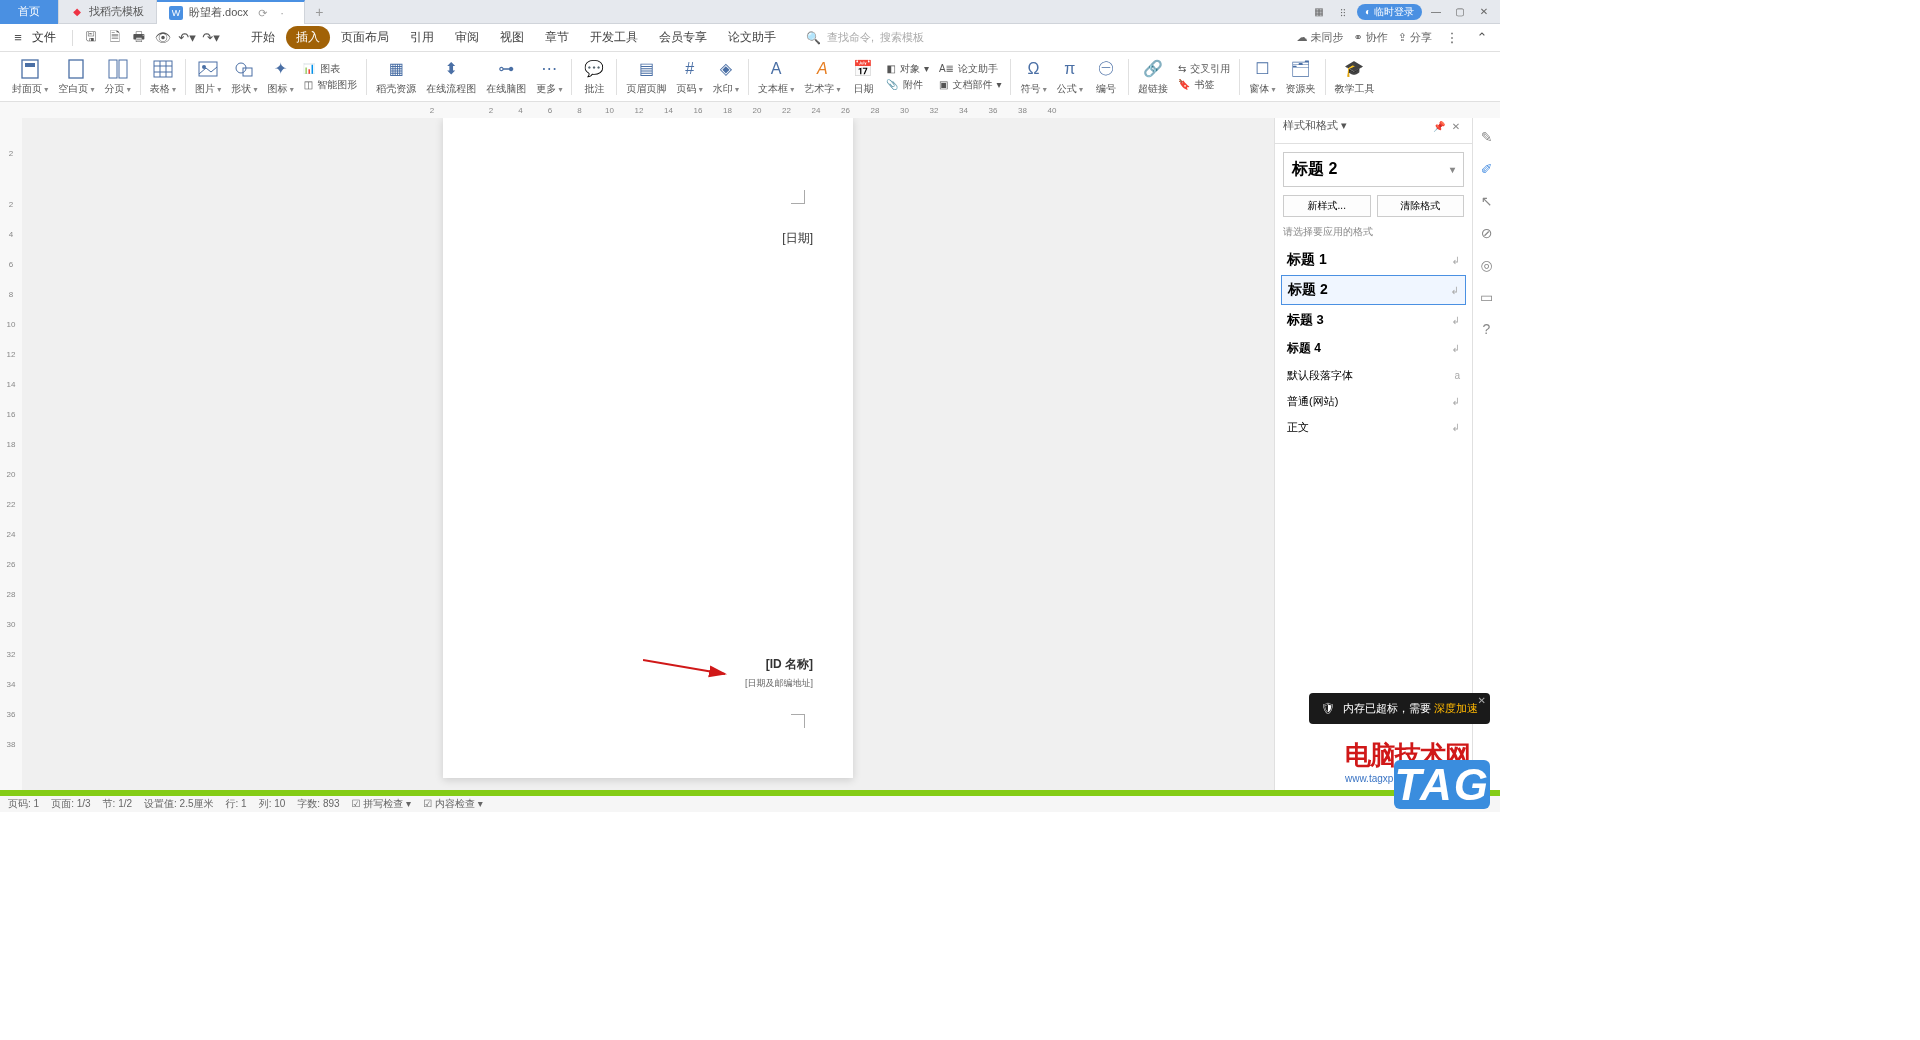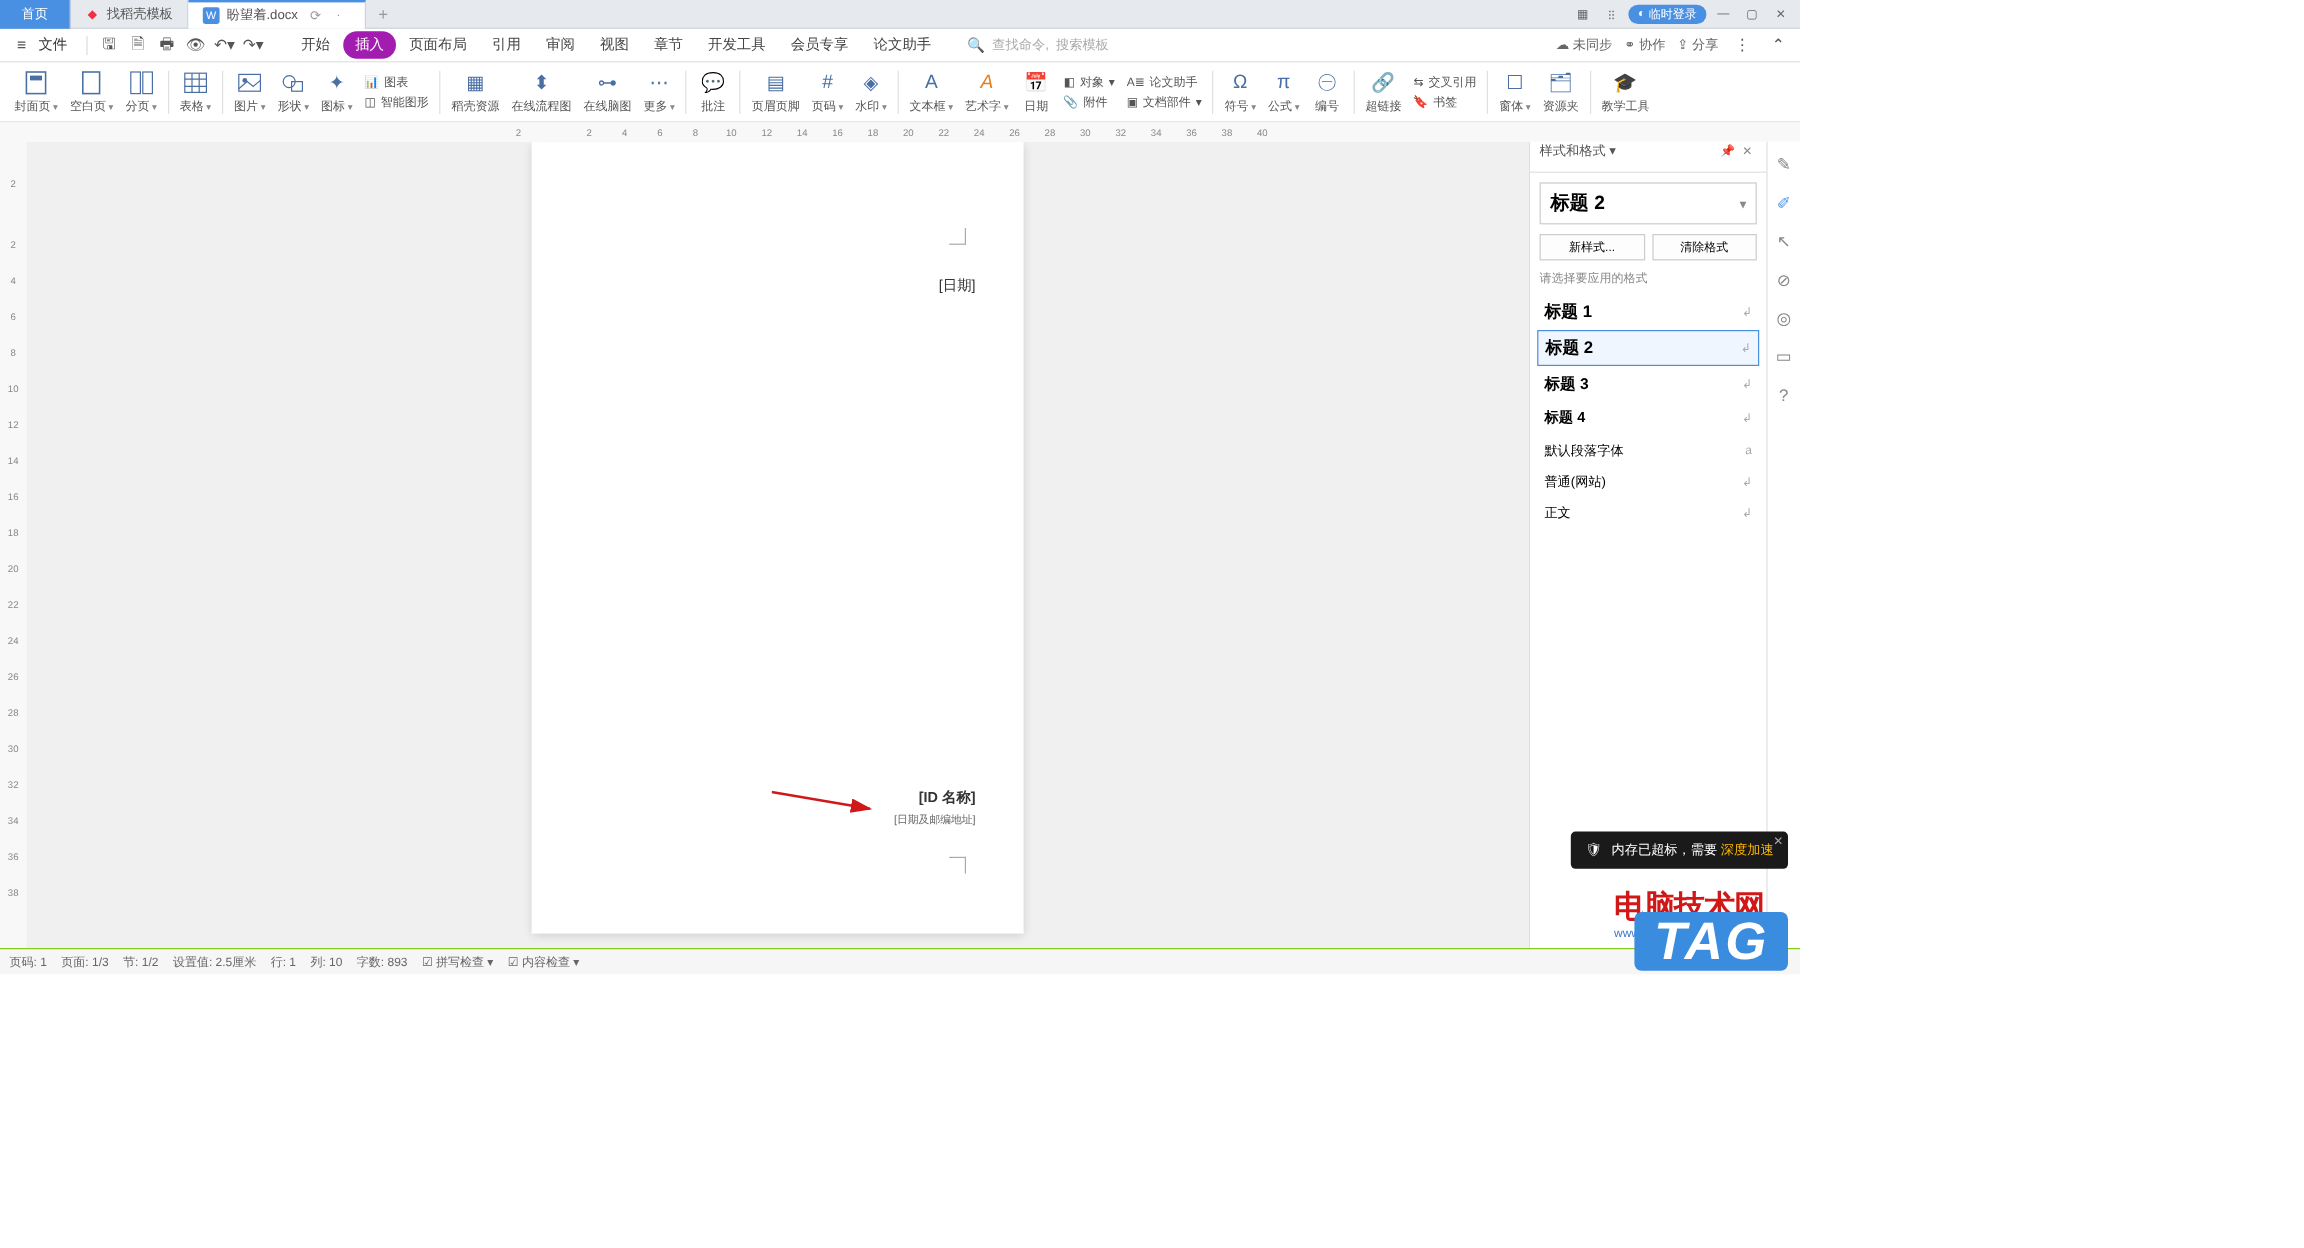--- a/index.html
+++ b/index.html
@@ -17,21 +17,21 @@
 .win-btn { width: 20px; height: 16px; display: flex; align-items: center; justify-content: center; color: #666; font-size: 10px; }
 .login-badge { background: #4a90e2; color: #fff; border-radius: 10px; padding: 1px 8px; font-size: 10px; display: flex; align-items: center; gap: 3px; }
 
 
 .menu-bar { height: 28px; display: flex; align-items: center; padding: 0 8px; gap: 4px; border-bottom: 1px solid #e0e0e0; }
 .menu-icon-btn { width: 20px; height: 20px; display: flex; align-items: center; justify-content: center; color: #555; font-size: 13px; }
 .menu-sep { width: 1px; height: 16px; background: #ddd; margin: 0 4px; }
 .file-txt { font-size: 12px; color: #333; margin-right: 8px; }
 .menu-tabs { display: flex; margin-left: 16px; gap: 1px; }
 .menu-tab { padding: 3px 10px; font-size: 12px; color: #444; cursor: pointer; border-radius: 3px; }
-.menu-tab.active { background: #a21caf; color: #fff; border-radius: 12px; }
+.menu-tab.active { background: #a16207; color: #fff; border-radius: 12px; }
 .search-area { display: flex; gap: 6px; margin-left: 16px; align-items: center; }
 .search-input { font-size: 11px; color: #aaa; }
 .right-actions { margin-left: auto; display: flex; gap: 10px; align-items: center; }
 .right-action { display: flex; align-items: center; gap: 3px; font-size: 11px; color: #666; }
 
 
 .ribbon { height: 50px; display: flex; align-items: center; padding: 0 8px; gap: 2px; border-bottom: 1px solid #e0e0e0; }
 .ribbon-item { display: flex; flex-direction: column; align-items: center; justify-content: center; padding: 0 4px; min-width: 34px; height: 46px; cursor: pointer; }
 .ribbon-icon { width: 22px; height: 22px; display: flex; align-items: center; justify-content: center; color: #4a6fa5; }
 .ribbon-label { font-size: 10px; color: #555; margin-top: 2px; white-space: nowrap; }
@@ -78,32 +78,32 @@
 .style-item .name.h4 { font-size: 12px; }
 .style-item .name.normal { font-size: 11px; font-weight: 400; }
 .style-item .mark { font-size: 10px; color: #aaa; }
 
 
 .side-toolbar { width: 28px; border-left: 1px solid #e0e0e0; display: flex; flex-direction: column; align-items: center; gap: 14px; padding-top: 10px; }
 .side-icon { width: 18px; height: 18px; color: #888; display: flex; align-items: center; justify-content: center; font-size: 14px; }
 .side-icon.active { color: #4a90e2; }
 
 
-.status-bar { position: absolute; bottom: 0; left: 0; right: 0; height: 22px; background: #f6f6f6; border-top: 1px solid #84cc16; display: flex; align-items: center; padding: 0 8px; font-size: 10px; color: #666; gap: 12px; }
+.status-bar { position: absolute; bottom: 0; left: 0; right: 0; height: 22px; background: #f6f6f6; border-top: 6px solid #84cc16; display: flex; align-items: center; padding: 0 8px; font-size: 10px; color: #666; gap: 12px; }
 
 
 .toast { position: absolute; right: 10px; bottom: 88px; background: #1a1a1a; color: #fff; padding: 8px 12px; border-radius: 4px; font-size: 11px; display: flex; align-items: center; gap: 8px; }
 .toast-close { position: absolute; right: 4px; top: 2px; color: #aaa; font-size: 10px; }
 .toast a { color: #ffb800; text-decoration: none; }
 
 
 .wm1 { position: absolute; right: 30px; bottom: 28px; font-size: 26px; font-weight: 900; color: #d01818; letter-spacing: -1px;}
 .wm1 .sub { font-size: 10px; color: #3a74c4; display: block; font-weight: 400; letter-spacing: 0; }
 .wm2 { position: absolute; right: 10px; bottom: 2px; }
-.wm2-box { font-size: 44px; font-weight: 900; color: #fff; background: #3a8dde; padding: 0 16px; border-radius: 6px; letter-spacing: 2px; font-style: italic; }
+.wm2-box { font-size: 44px; font-weight: 900; color: #fff; background: #3a8dde; padding: 0 0; border-radius: 6px; letter-spacing: 2px; font-style: italic; }
 
 svg { display: block; }
 </style>
 </head>
 <body>
 
 <div class="tab-bar">
   <div class="tab home">
       <span>首页</span>
     </div>

